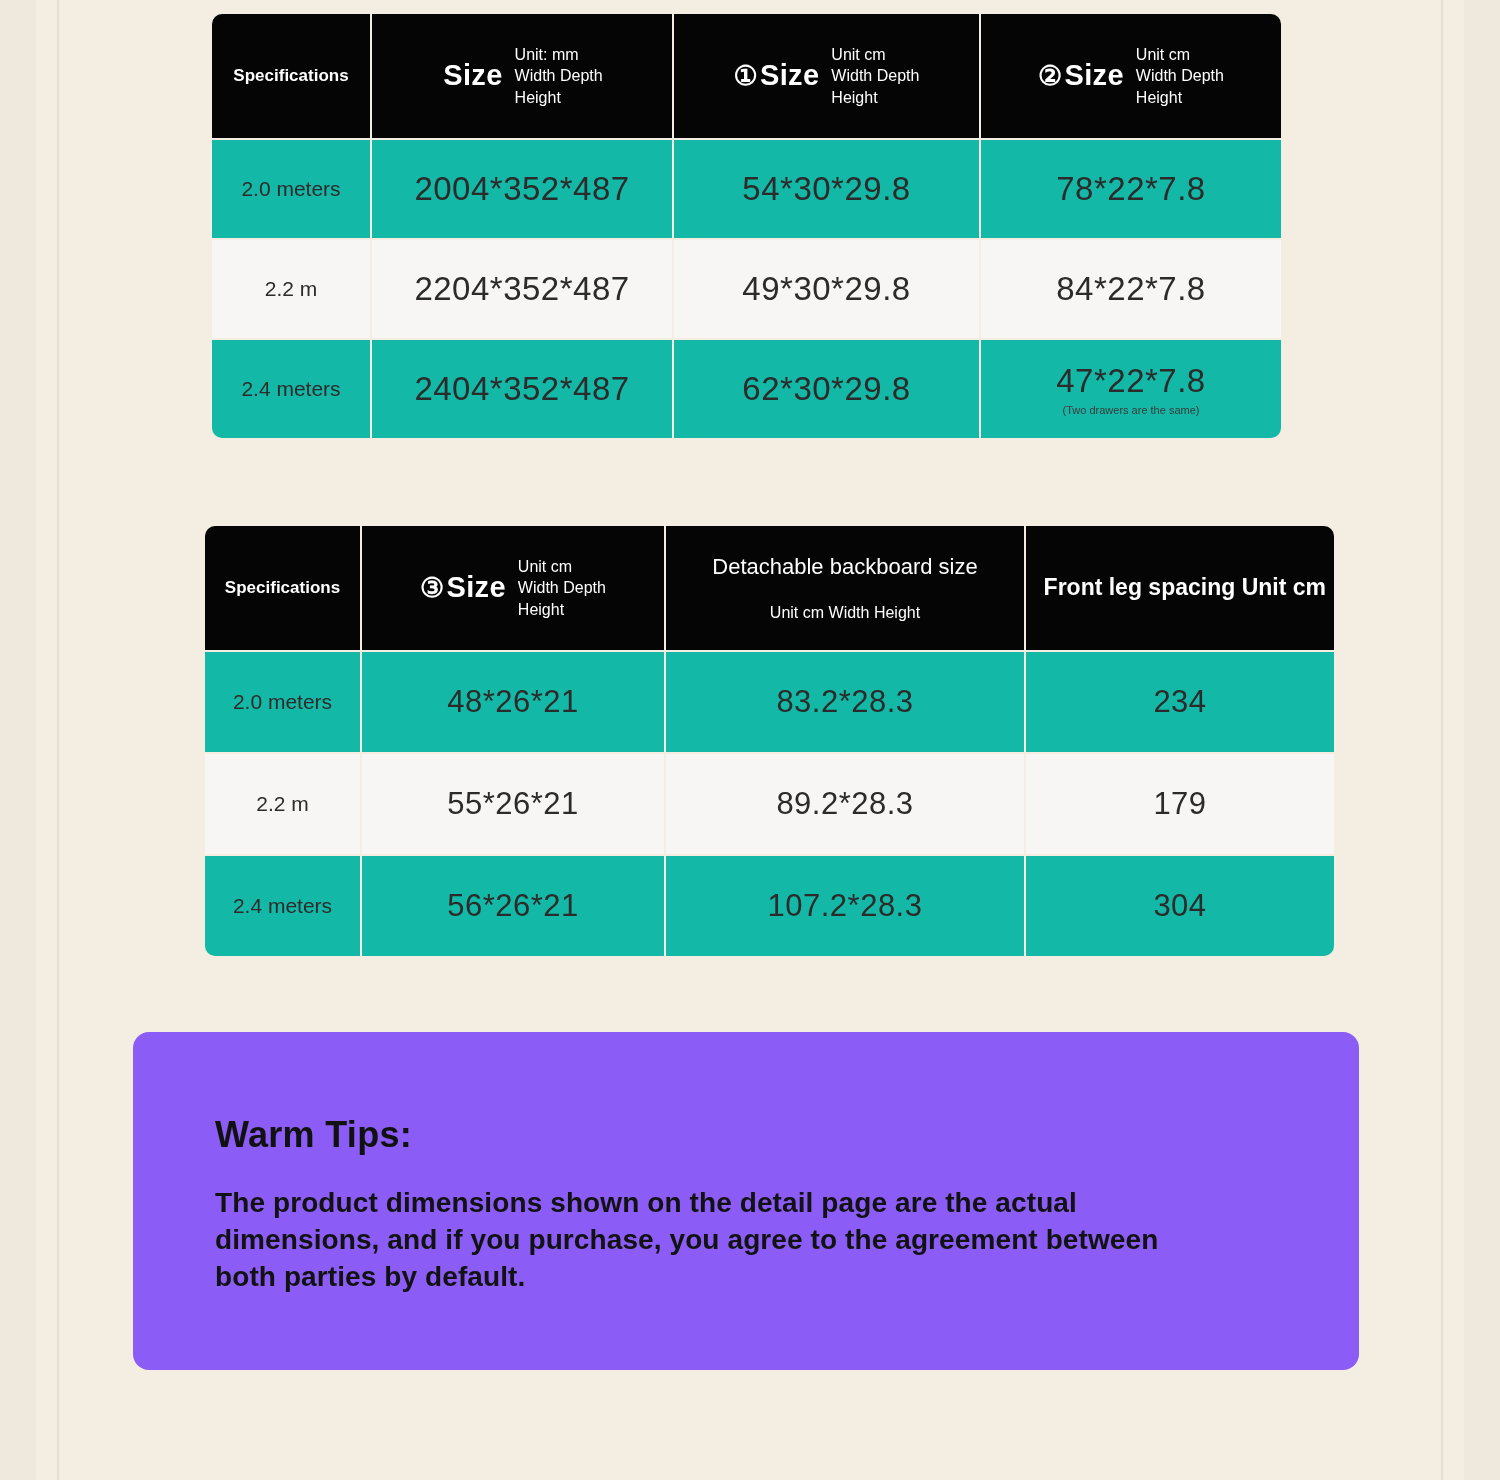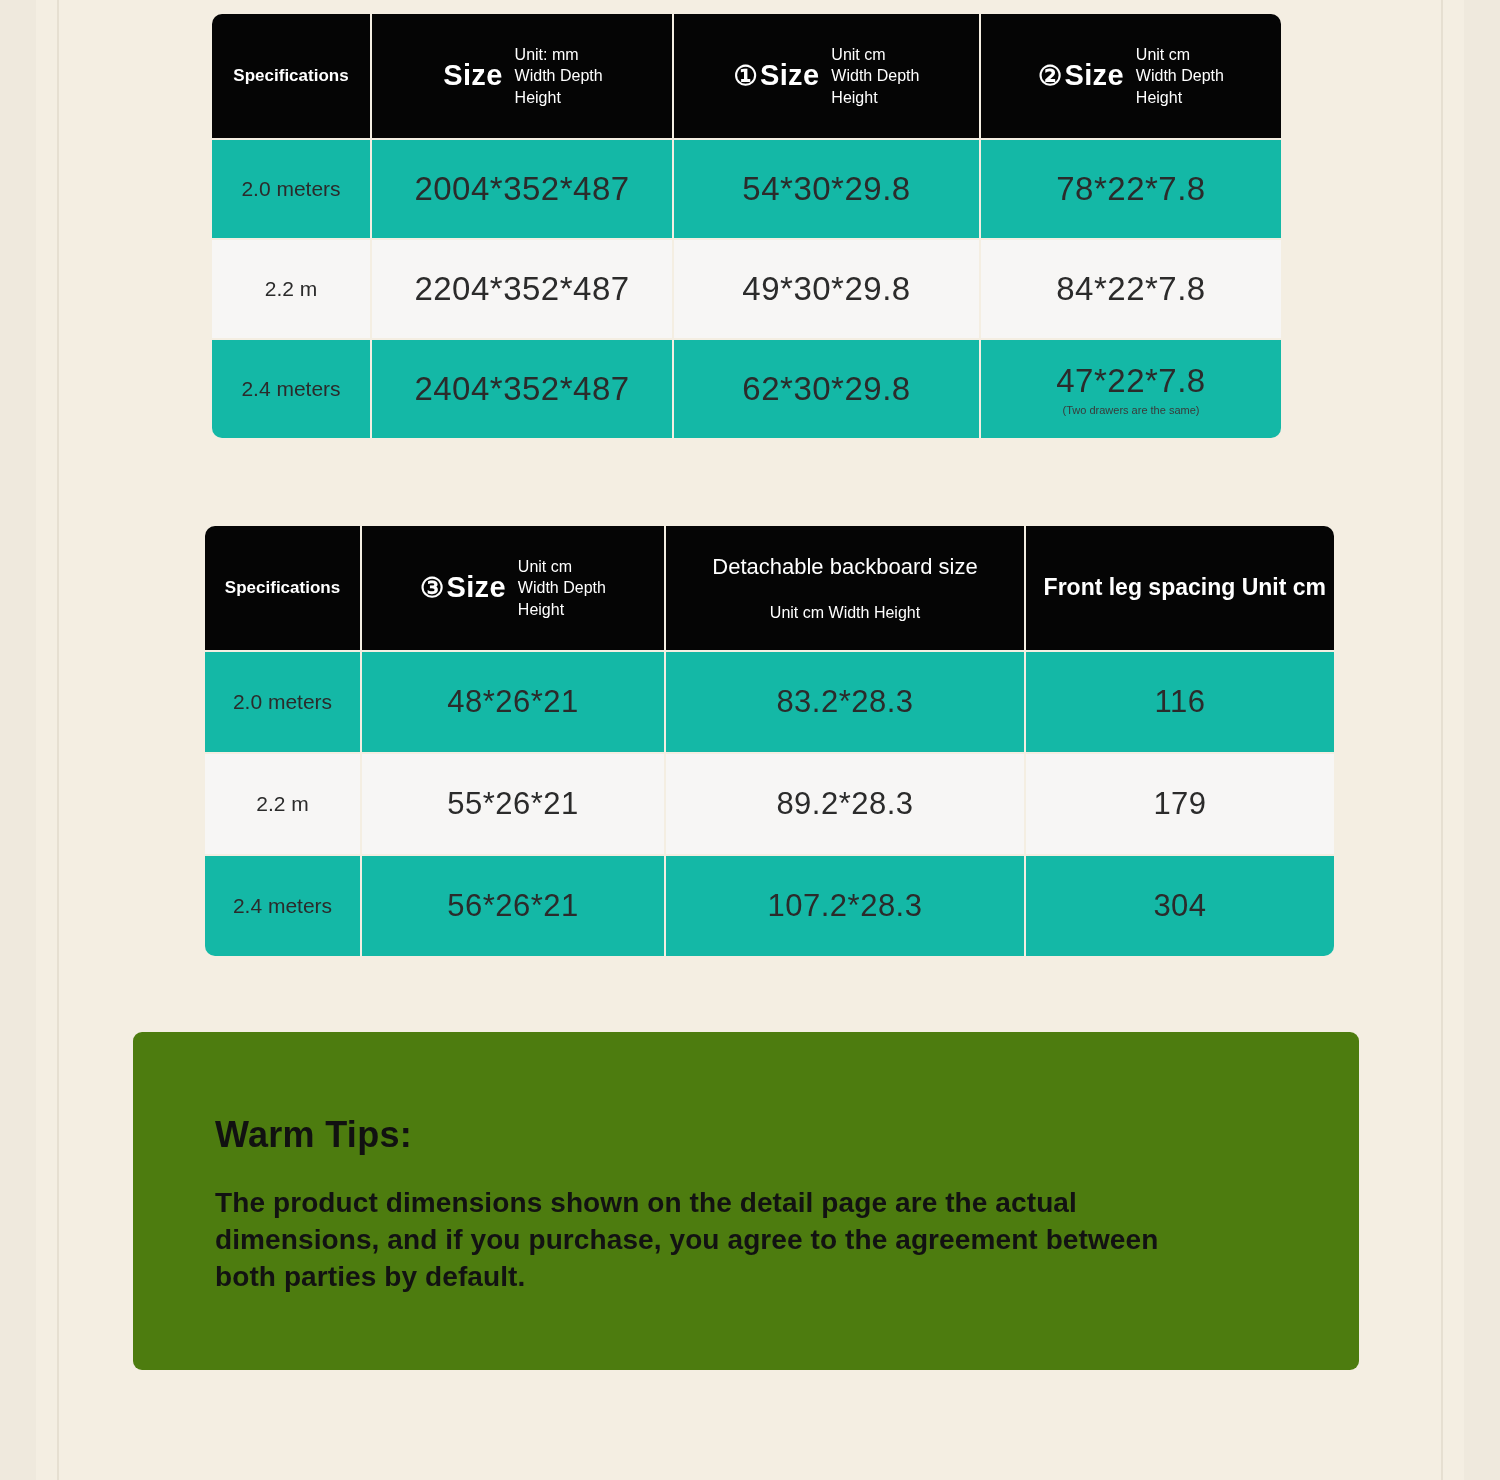--- a/index.html
+++ b/index.html
@@ -146,22 +146,22 @@
   table.spec th.last { border-top-right-radius: 10px; }
   table.spec tr.lastrow td.first { border-bottom-left-radius: 10px; }
   table.spec tr.lastrow td.last { border-bottom-right-radius: 10px; }
 
   .tips {
     position: absolute;
     left: 133px;
     top: 1032px;
     width: 1226px;
     height: 338px;
-    background: #4d7c0f;
-    border-radius: 9px;
+    background: #8b5cf6;
+    border-radius: 16px;
     box-sizing: border-box;
     padding: 82px 0 0 82px;
   }
   .tips-title {
     font-size: 36px;
     font-weight: bold;
     color: #111;
     margin: 0 0 28px 0;
     letter-spacing: .3px;
   }
@@ -272,21 +272,21 @@
               <div class="big2">Front leg spacing Unit cm</div>
             </div>
           </th>
         </tr>
       </thead>
       <tbody>
         <tr>
           <td class="first cell-spec" style="height:100px;">2.0 meters</td>
           <td class="cell-val small">48*26*21</td>
           <td class="cell-val small">83.2*28.3</td>
-          <td class="last cell-val small">116</td>
+          <td class="last cell-val small">234</td>
         </tr>
         <tr class="alt">
           <td class="first cell-spec" style="height:100px;">2.2 m</td>
           <td class="cell-val small">55*26*21</td>
           <td class="cell-val small">89.2*28.3</td>
           <td class="last cell-val small">179</td>
         </tr>
         <tr class="lastrow">
           <td class="first cell-spec" style="height:100px;">2.4 meters</td>
           <td class="cell-val small">56*26*21</td>

